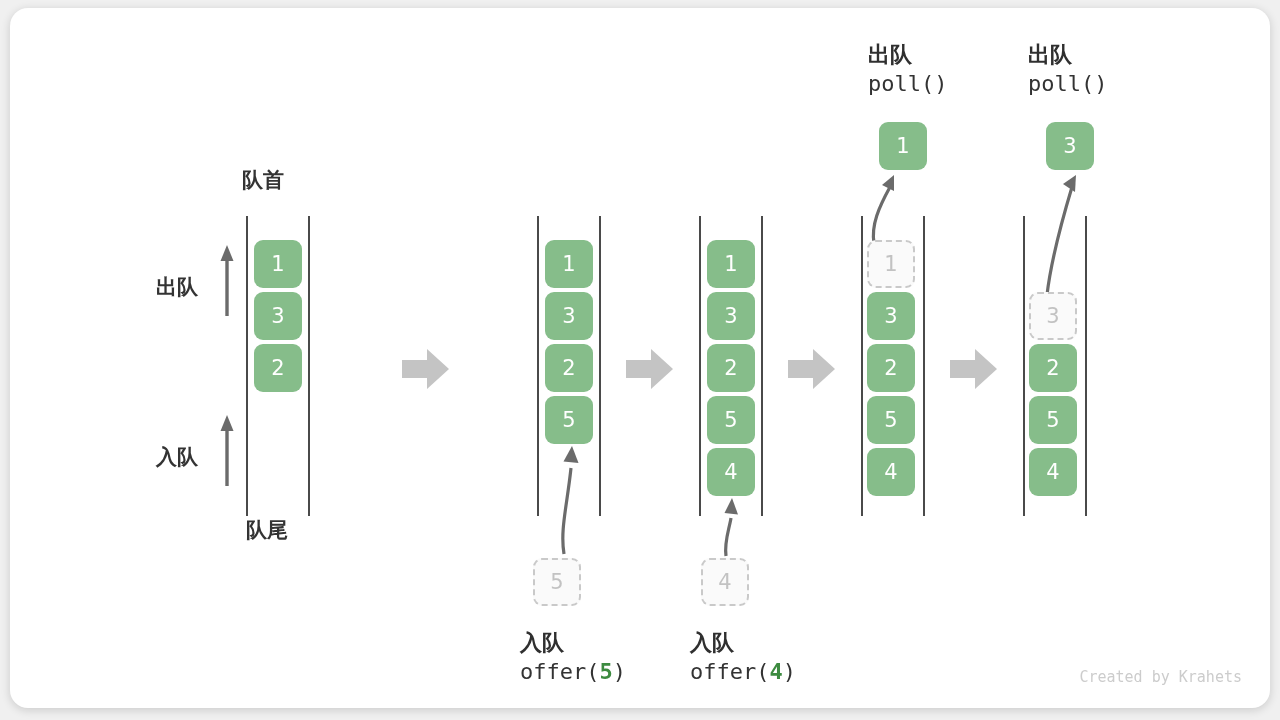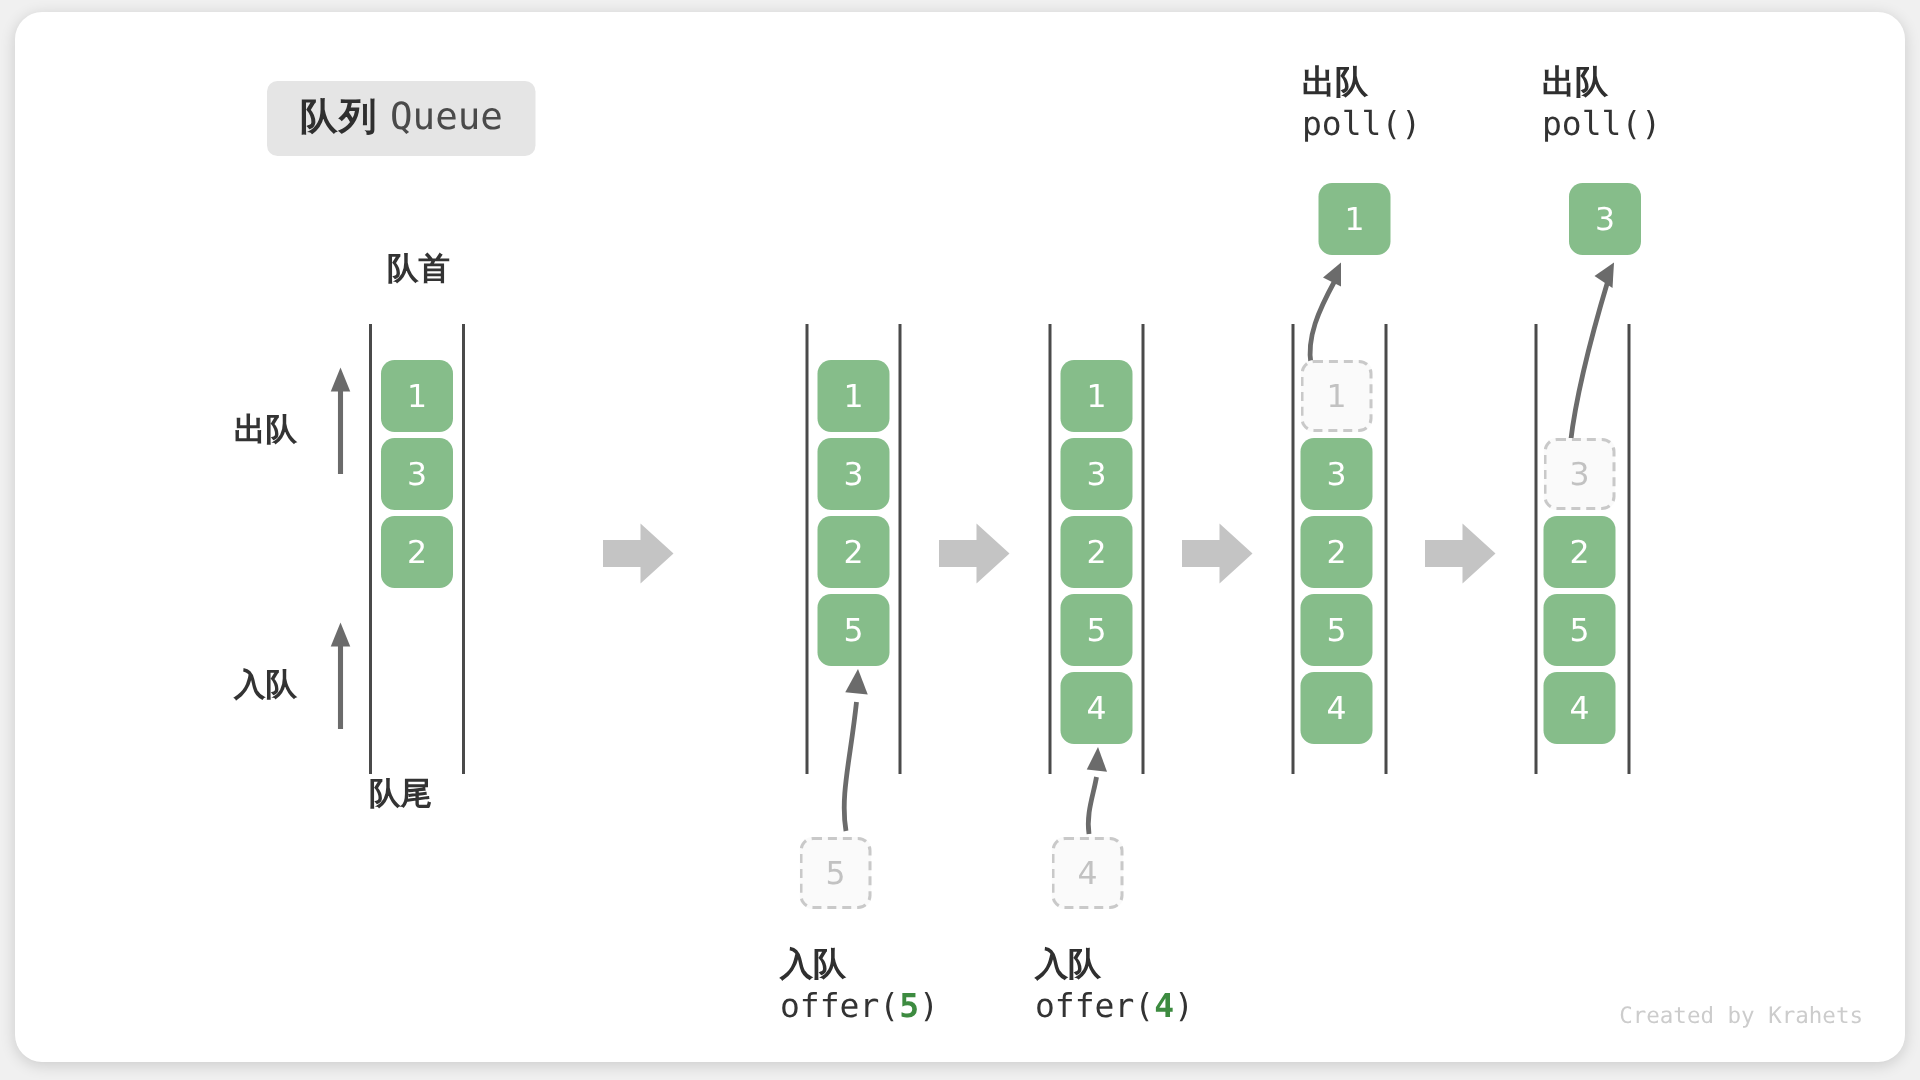--- a/index.html
+++ b/index.html
@@ -117,25 +117,22 @@
     white-space: nowrap;
   }
 
   svg { overflow: visible; }
 </style>
 </head>
 <body>
 
 <div id="card">
 
-  <div class="abs" id="title-badge">
-    <span class="cn">队列</span><span class="en">Queue</span>
-  </div>
-
-  <div class="abs cn-label" style="left:248px; top:161px;">队首</div>
+
+  <div class="abs cn-label" style="left:232px; top:161px;">队首</div>
   <div class="abs cn-label" style="left:236px; top:511px;">队尾</div>
 
   <div class="abs rail" style="left:236px; top:208px; height:300px;"></div>
   <div class="abs rail" style="left:298px; top:208px; height:300px;"></div>
 
   <div class="abs box" style="left:244px; top:232px;">1</div>
   <div class="abs box" style="left:244px; top:284px;">3</div>
   <div class="abs box" style="left:244px; top:336px;">2</div>
 
   <div class="abs cn-label" style="left:146px; top:268px;">出队</div>

